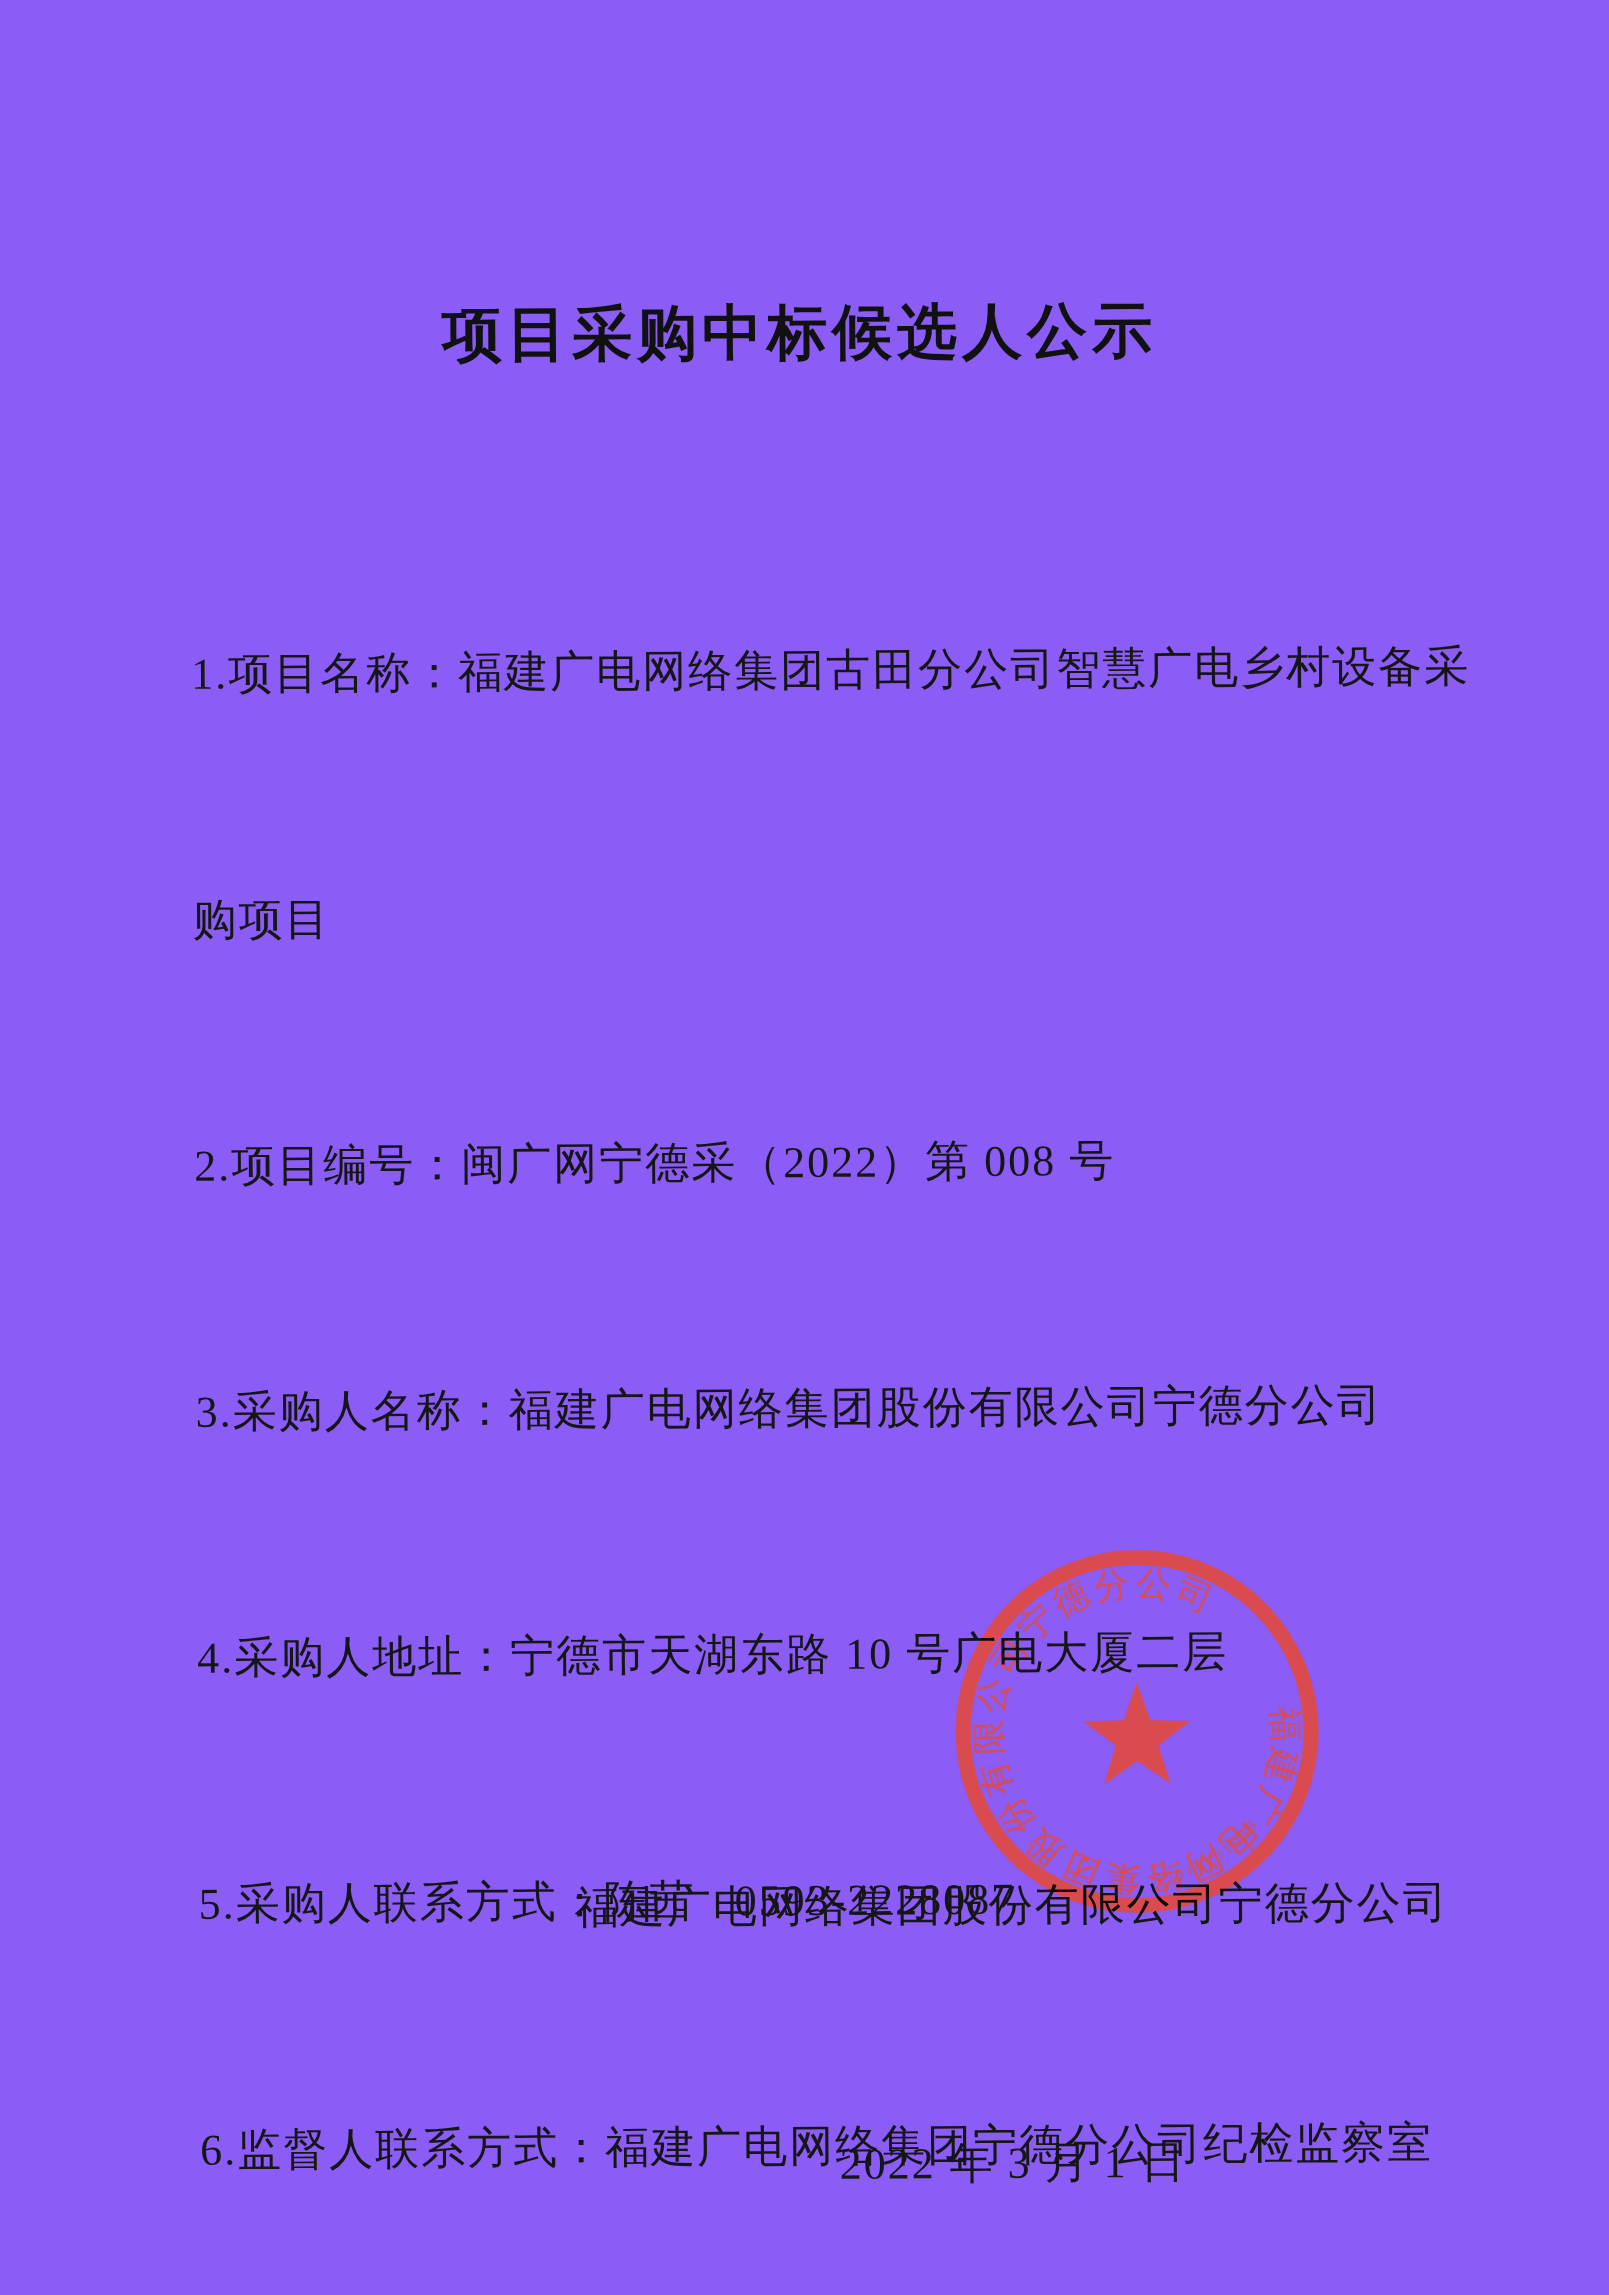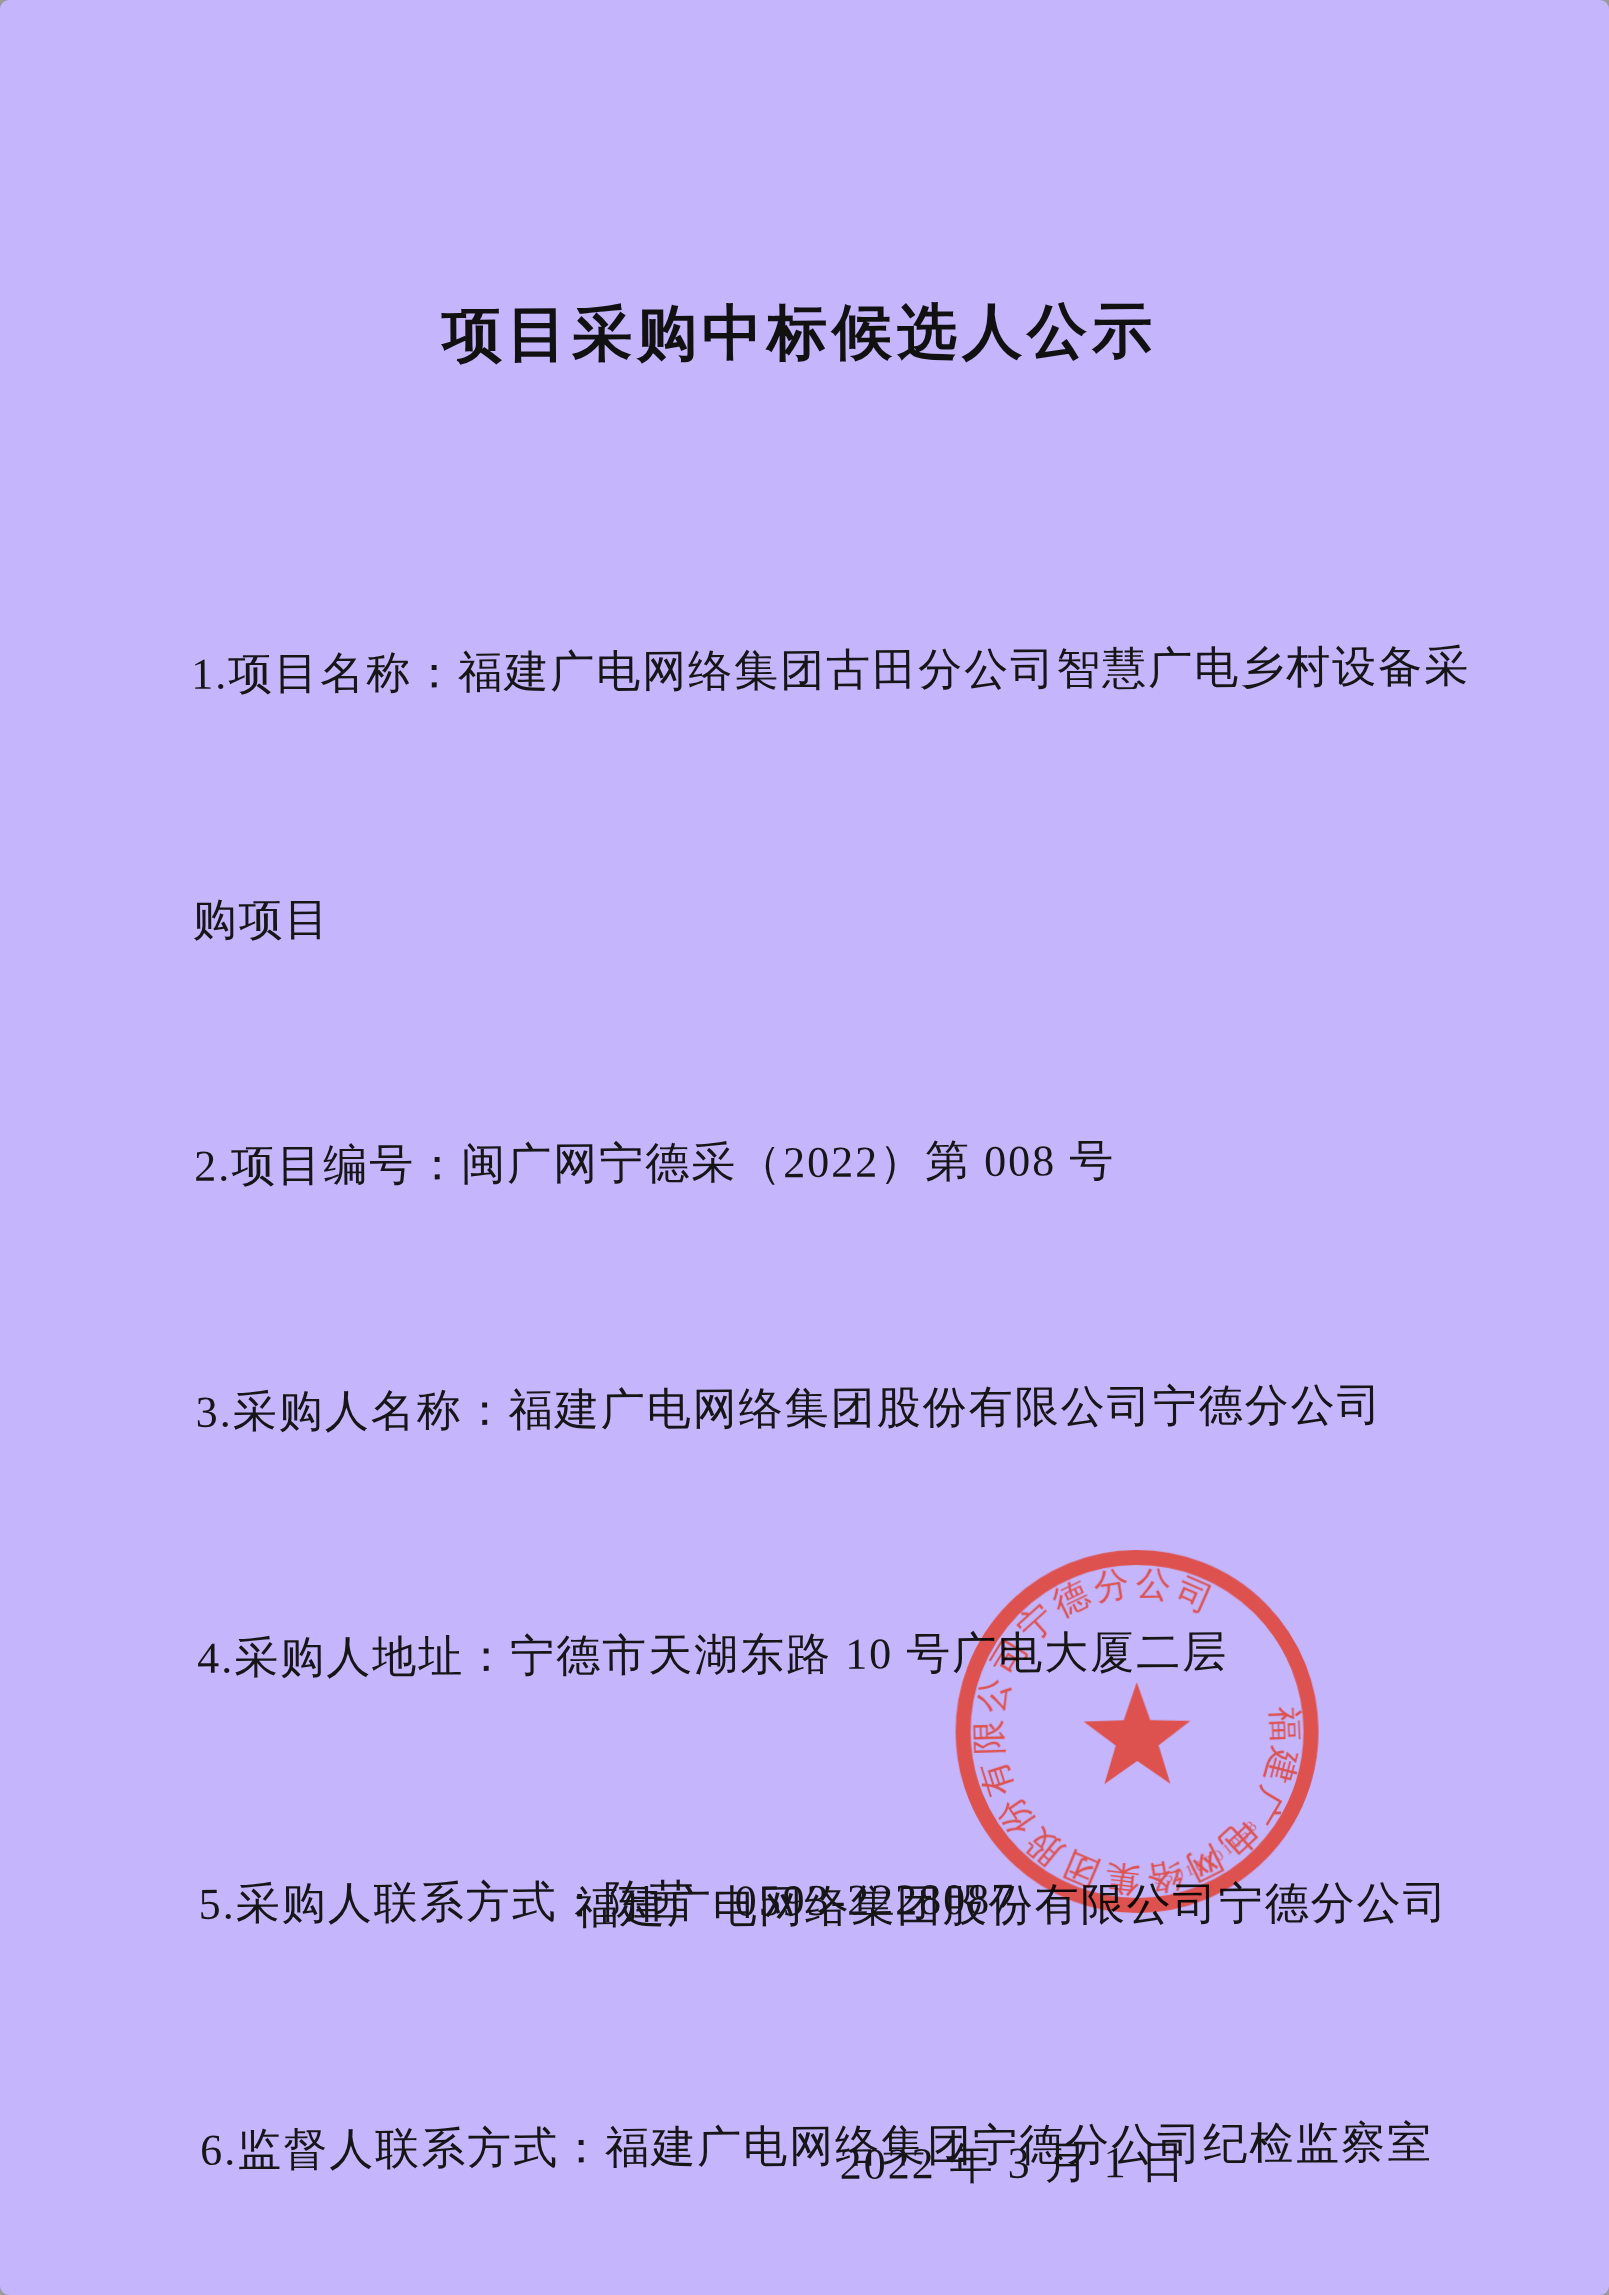--- a/index.html
+++ b/index.html
@@ -1,24 +1,23 @@
 <!DOCTYPE html>
 <html style="font-size:8px"><head>
 <meta charset="utf-8">
 <style>
   html,body{margin:0;padding:0;background:#9a9a9a;}
   .page{
     position:relative;
     width:1609px;height:2295px;
     margin:0 auto;
-    background:#c4b5fd;
+    background:#8b5cf6;
     overflow:hidden;
     font-family:"Liberation Serif","DejaVu Serif",serif;
     color:#161616;
-    border-radius:9px;
   }
   .sheet{position:absolute;inset:0;transform:rotate(-0.35deg);}
   .doc-title{
     position:absolute;top:293px;left:0;width:100%;
     text-align:center;
     font-size:60px;font-weight:700;letter-spacing:5px;
     color:#111;
   }
   .bodytext{
     position:absolute;top:466px;left:194px;right:120px;

